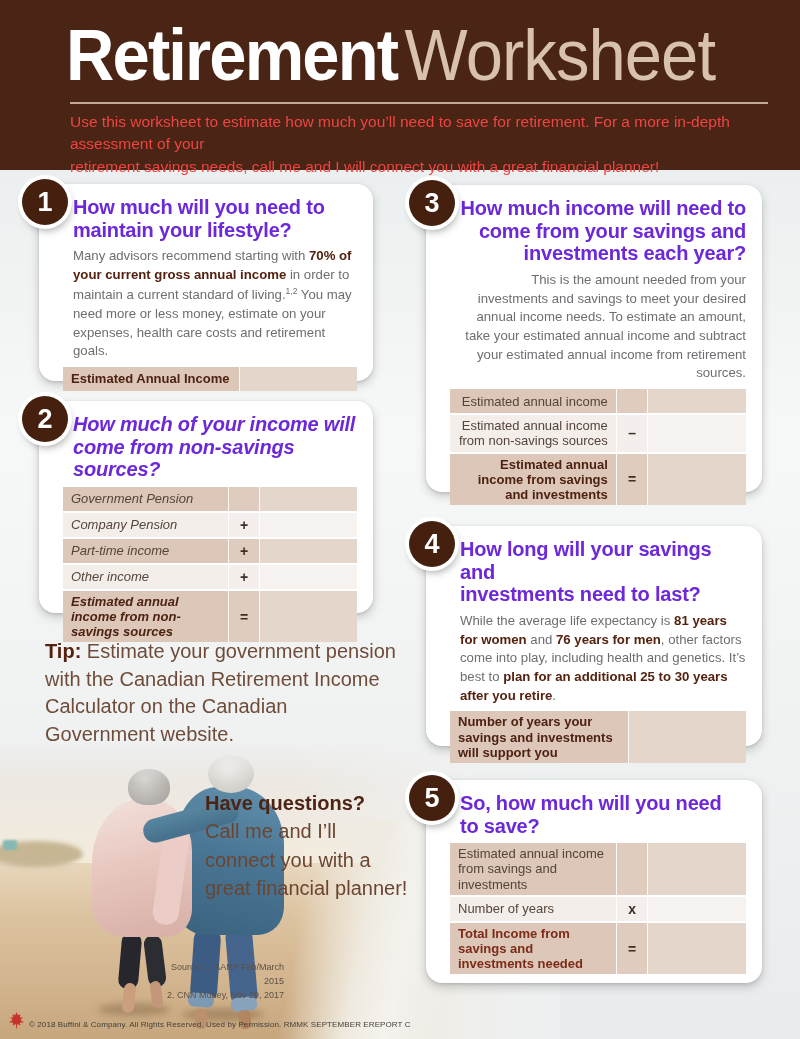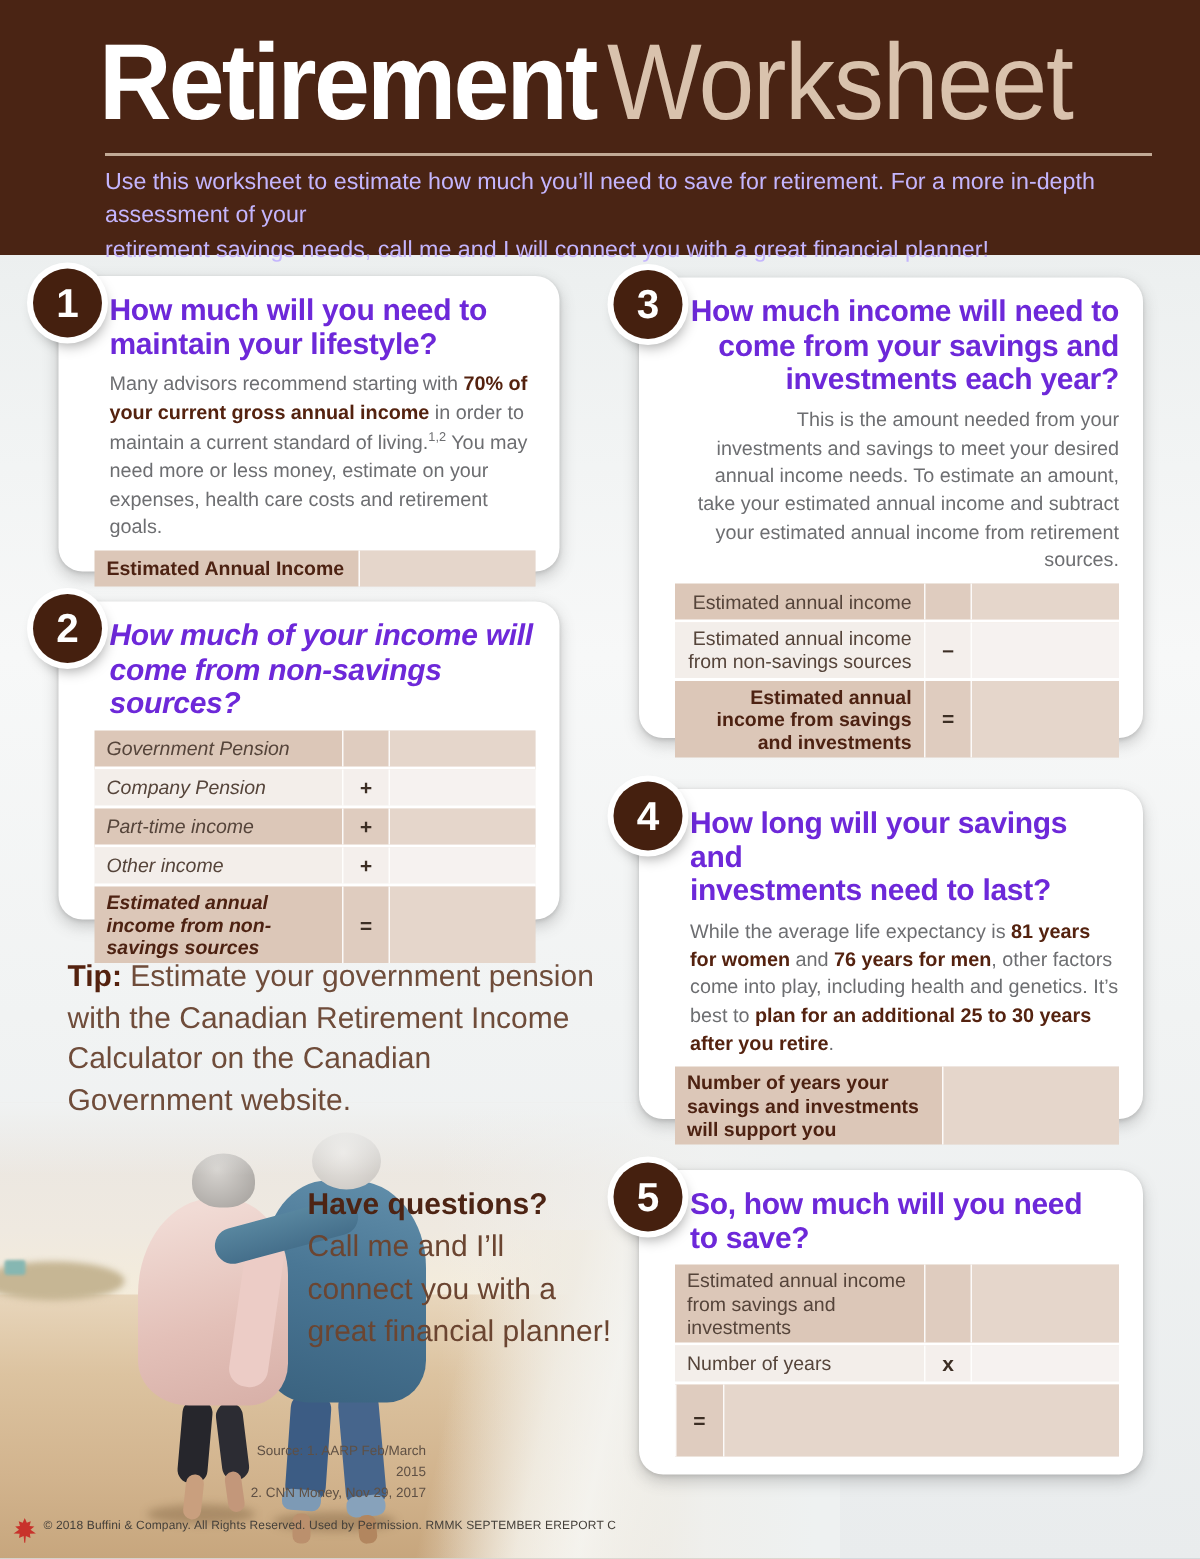--- a/index.html
+++ b/index.html
@@ -9,21 +9,21 @@
     font-family:"Liberation Sans", sans-serif;
     background:linear-gradient(180deg,#e2e6e7 0%,#edf0f0 18%,#f7f8f8 42%,#f1f3f3 65%,#e9eced 100%);
   }
   
   .header { position:absolute; left:0; top:0; width:800px; height:170px; background:#4a2414; z-index:2; }
   .h-title { position:absolute; left:66px; top:14px; white-space:nowrap; font-size:72px; letter-spacing:-2px;
              transform:scaleX(.93); transform-origin:left top; color:#ffffff; font-weight:700; }
   .h-title .light { font-weight:400; color:#d9c2ad; margin-left:8px; letter-spacing:-1px; }
   .h-rule { position:absolute; left:70px; right:32px; top:102px; height:2px; background:#c2aa96; }
   .h-intro { position:absolute; left:70px; top:111px; width:712px; font-size:15.5px; line-height:1.45;
-             color:#c4b5fd; white-space:pre-line; }
+             color:#ef4444; white-space:pre-line; }
   
   .badge { position:absolute; width:46px; height:46px; border-radius:50%; background:#45200f; color:#fff;
            font-size:27px; font-weight:700; display:flex; align-items:center; justify-content:center;
            box-shadow:0 0 0 4px #ffffff, 2px 5px 9px rgba(0,0,0,.38); z-index:5; }
   .b1 { left:22px;  top:179px; }
   .b2 { left:22px;  top:396px; }
   .b3 { left:409px; top:180px; }
   .b4 { left:409px; top:521px; }
   .b5 { left:409px; top:775px; }
   
@@ -55,21 +55,21 @@
   .trow.two .tlabel { flex:0 0 60%; }
   .trow.two .tvalue { border-left:1px solid rgba(255,255,255,.9); }
   .trow.tall { min-height:48px; }
   
   .tip { position:absolute; left:45px; top:638px; width:352px; font-size:20px; line-height:1.38;
          color:#6f4c3a; z-index:3; }
   .haveq { position:absolute; left:205px; top:789px; z-index:3; font-size:20px; line-height:1.42; color:#6b4531; }
   .haveq .hq-title { font-weight:700; color:#4d2414; }
   .sources { position:absolute; left:160px; top:961px; width:124px; text-align:right; font-size:9px;
              line-height:1.55; color:#5f5044; z-index:3; }
-  .footer { position:absolute; left:8px; top:1012px; display:flex; align-items:flex-start; gap:4px; z-index:4;
+  .footer { position:absolute; left:8px; top:1012px; display:flex; align-items:flex-end; gap:4px; z-index:4;
             font-size:8px; color:#45403a; letter-spacing:.1px; }
   .leaf { width:17px; height:17px; flex:0 0 auto; }
   
   .photo { position:absolute; left:0; top:735px; width:560px; height:304px; z-index:1; overflow:hidden; }
   .photo > div { position:absolute; }
   .ph-sky  { inset:0; background:linear-gradient(180deg,#e9e6e2 0%,#efe9e0 28%,#f4ecdb 42%,#e9d8bd 46%); }
   .ph-sand { left:0; right:0; top:42%; bottom:0;
              background:linear-gradient(180deg,#e8d6bc 0%,#dcc3a0 30%,#d2b48e 68%,#c7a67d 100%); }
   .ph-sea  { right:0; top:28%; width:66%; height:72%;
              background:linear-gradient(102deg, rgba(241,235,226,0) 32%, #efe6d6 48%, #f8f3e9 58%, #ead dcc6 72%, #e2d1b7 100%);
@@ -242,20 +242,21 @@
         <div class="tlabel">Estimated annual income from savings and investments</div>
         <div class="top"></div>
         <div class="tvalue"></div>
       </div>
       <div class="trow light">
         <div class="tlabel">Number of years</div>
         <div class="top">x</div>
         <div class="tvalue"></div>
       </div>
       <div class="trow boldrow redrow tall">
+        <div class="tlabel">Total Income from savings and investments needed</div>
         <div class="top">=</div>
         <div class="tvalue"></div>
       </div>
     </div>
   </div>
 
   <div class="tip"><b>Tip: </b><span>Estimate your government pension with the Canadian Retirement Income Calculator on the Canadian Government website.</span></div>
 
   <div class="haveq">
     <div class="hq-title">Have questions?</div>

